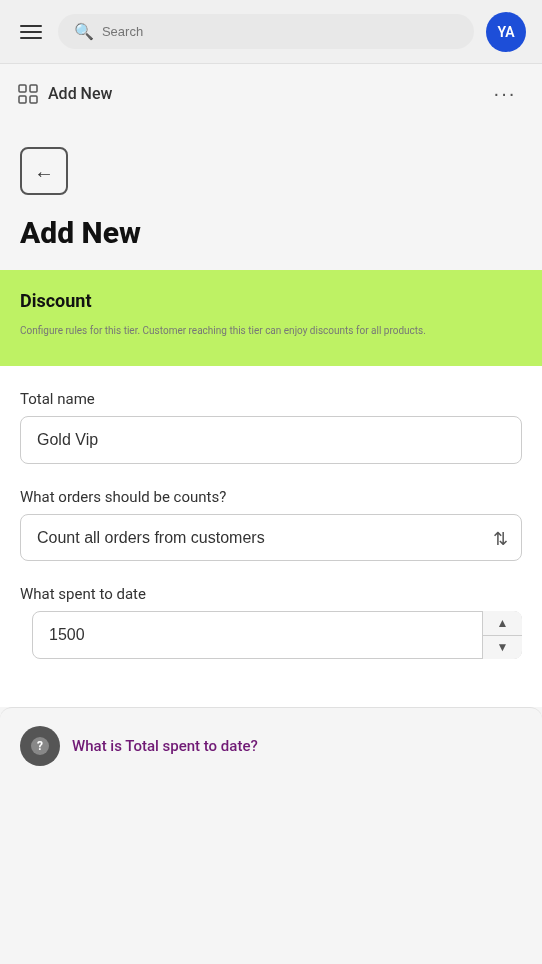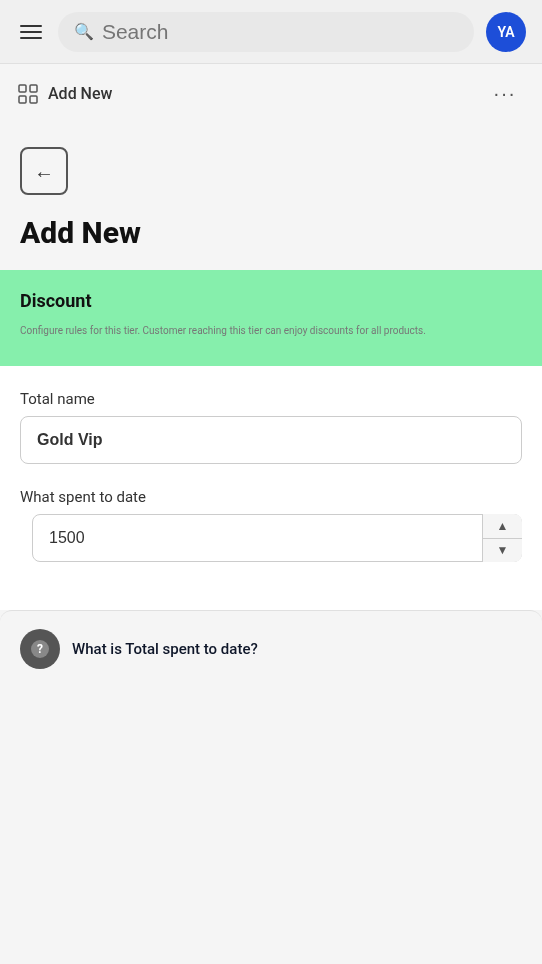--- a/index.html
+++ b/index.html
@@ -55,21 +55,21 @@
     }
 
     .search-icon-svg {
       color: #888;
       font-size: 16px;
     }
 
     .search-input {
       border: none;
       background: transparent;
-      font-size: 21px;
+      font-size: 13px;
       color: #a21caf;
       outline: none;
       flex: 1;
     }
 
     .avatar {
       width: 40px;
       height: 40px;
       border-radius: 50%;
       background: #1d4ed8;
@@ -140,21 +140,21 @@
 
     .page-title {
       font-size: 30px;
       font-weight: 800;
       color: #111;
       margin-top: 20px;
     }
 
     
     .discount-section {
-      background: #86efac;
+      background: #bef264;
       padding: 20px 20px 28px 20px;
     }
 
     .discount-title {
       font-size: 18px;
       font-weight: 700;
       color: #111;
       margin-bottom: 12px;
     }
 
@@ -184,21 +184,20 @@
 
     .form-input {
       width: 100%;
       padding: 14px 16px;
       border: 1.5px solid #ccc;
       border-radius: 8px;
       font-size: 16px;
       color: #333;
       outline: none;
       background: #fff;
-      font-weight: bold;
     }
 
     .form-select-wrapper {
       position: relative;
       width: 100%;
     }
 
     .form-select {
       width: 100%;
       padding: 14px 40px 14px 16px;
@@ -289,21 +288,21 @@
       border-radius: 50%;
       background: #555;
       display: flex;
       align-items: center;
       justify-content: center;
       flex-shrink: 0;
     }
 
     .preview-text {
       font-size: 15px;
-      color: #0f172a;
+      color: #701a75;
       font-weight: 500;
     }
   </style>
 </head>
 <body>
 
 <nav class="top-nav">
   <button class="hamburger-btn">
     <div class="hamburger-line"></div>
     <div class="hamburger-line"></div>
@@ -343,20 +342,31 @@
   <div class="discount-desc">Configure rules for this tier. Customer reaching this tier can enjoy discounts for all products.</div>
 </div>
 
 <div class="form-section">
 
   <div class="form-group">
     <label class="form-label">Total name</label>
     <input class="form-input" type="text" value="Gold Vip" style="">
   </div>
 
+  <div class="form-group">
+    <label class="form-label">What orders should be counts?</label>
+    <div class="form-select-wrapper">
+      <select class="form-select">
+        <option>Count all orders from customers</option>
+        <option>Count only completed orders</option>
+        <option>Count only paid orders</option>
+      </select>
+      <span class="select-arrow">⇅</span>
+    </div>
+  </div>
 
   <div class="form-group">
     <label class="form-label">What spent to date</label>
     <div class="number-input-wrapper">
       <input class="number-input" type="number" value="1500" style="">
       <div class="number-stepper">
         <button class="stepper-btn">
           <span>▲</span>
         </button>
         <button class="stepper-btn">

